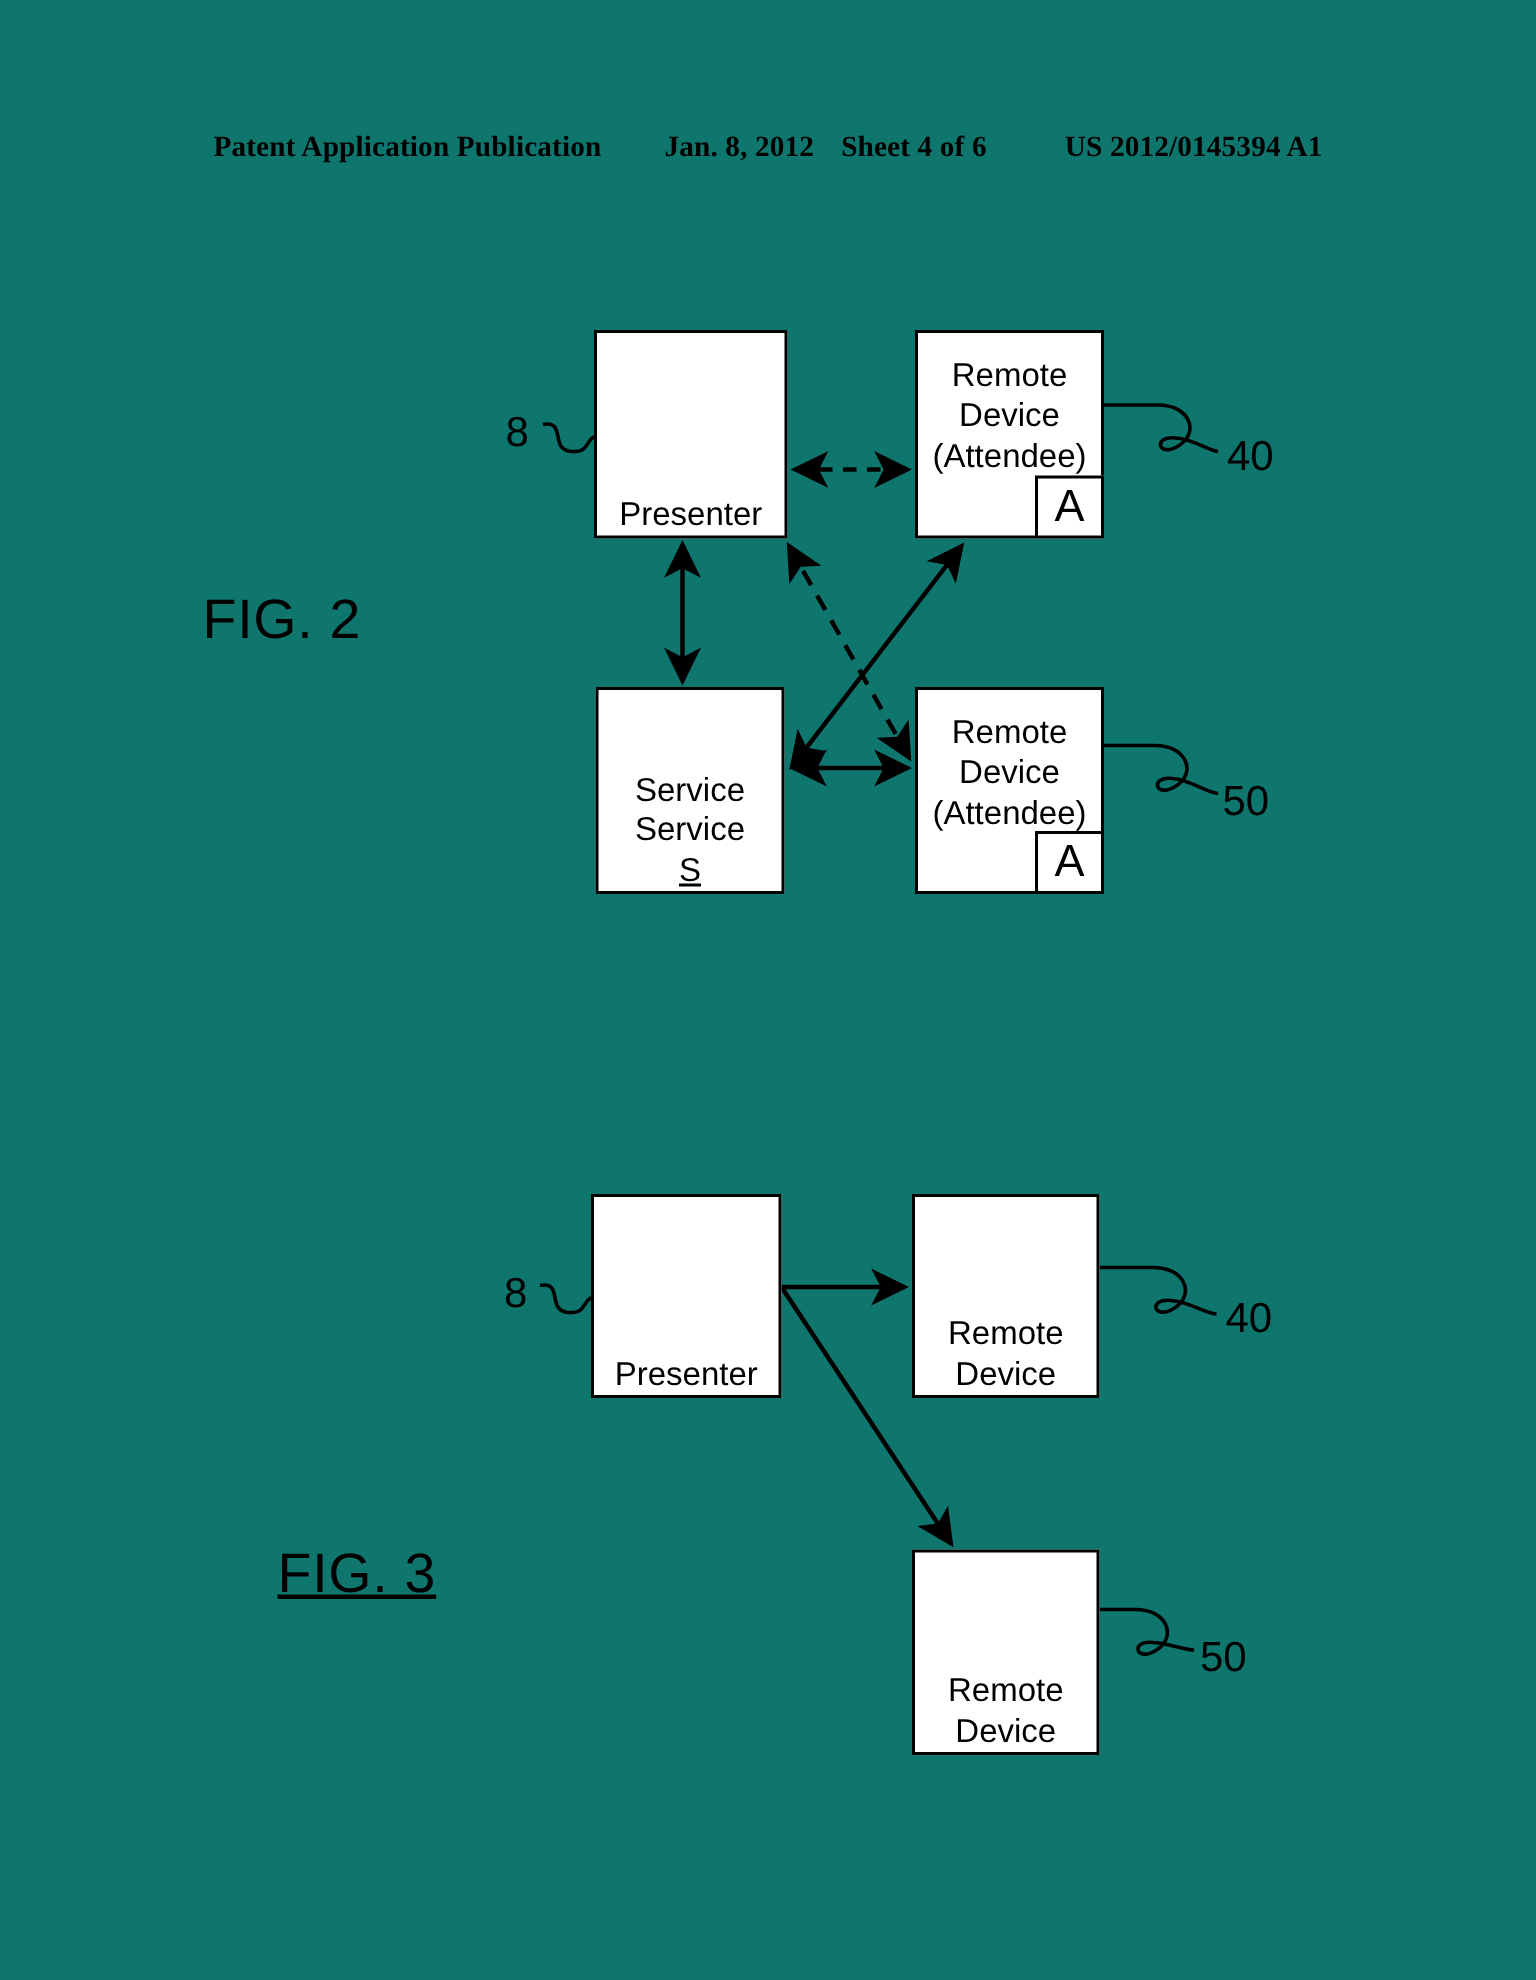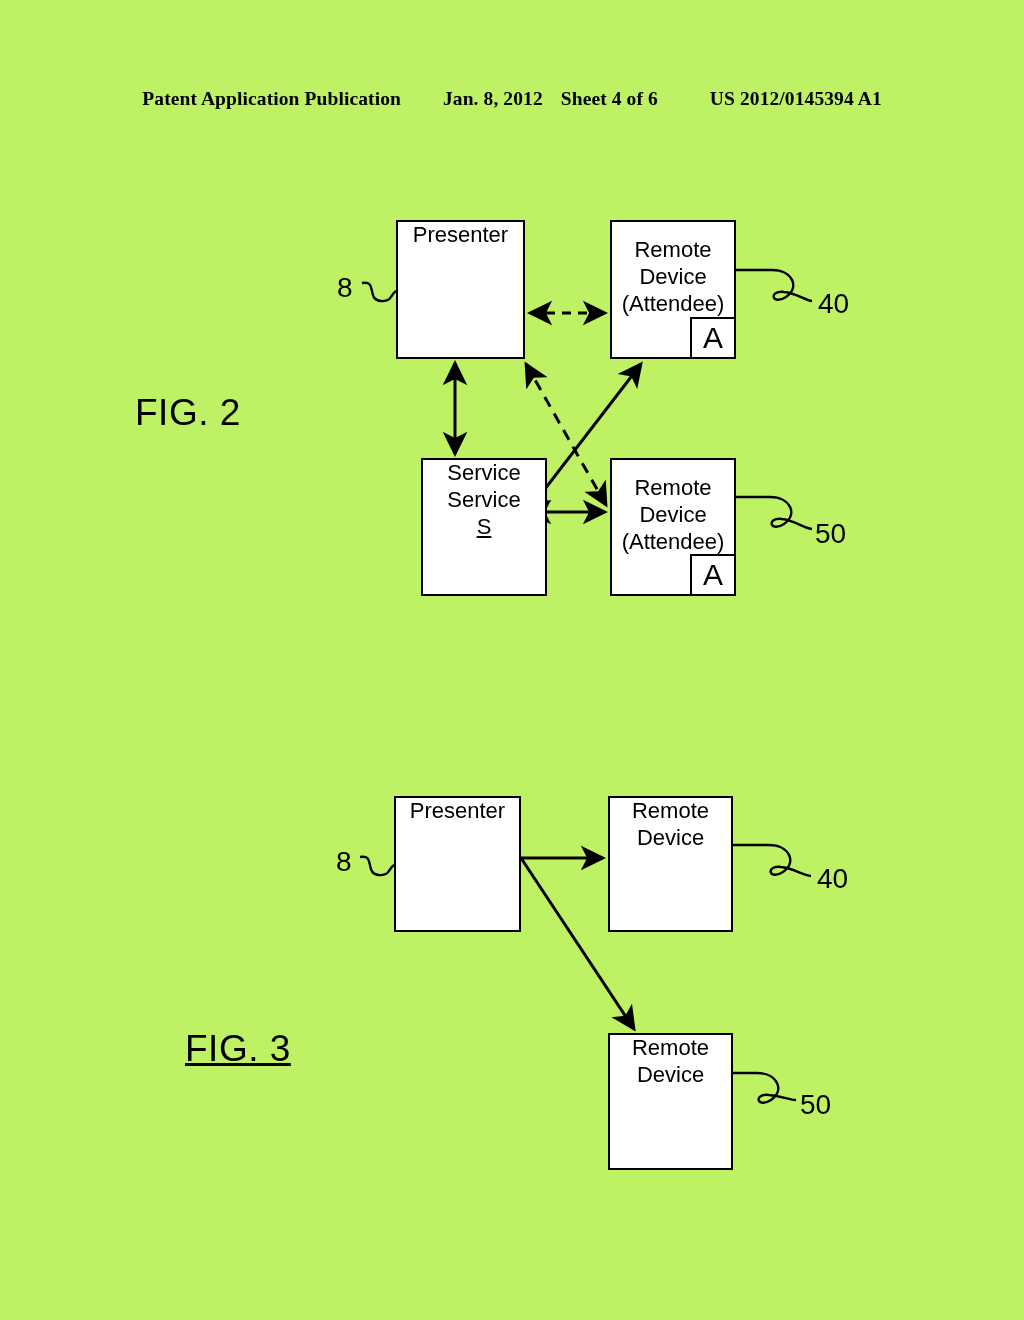--- a/index.html
+++ b/index.html
@@ -5,21 +5,21 @@
 <style>
   html, body {
     margin: 0;
     padding: 0;
     background: #ffffff;
   }
   #page {
     position: relative;
     width: 1024px;
     height: 1320px;
-    background: #bef264;
+    background: #0f766e;
     overflow: hidden;
     font-family: "Liberation Sans", sans-serif;
   }
 
   
   #page-header {
     position: absolute;
     left: 0;
     top: 88px;
     width: 1024px;
@@ -49,21 +49,21 @@
     white-space: nowrap;
   }
   .node-box {
     position: absolute;
     box-sizing: border-box;
     border: 2px solid #000000;
     background: #ffffff;
     display: flex;
     flex-direction: column;
     align-items: center;
-    justify-content: flex-start;
+    justify-content: flex-end;
     font-family: "Liberation Sans", sans-serif;
     font-size: 22px;
     line-height: 1.22;
     color: #000000;
     text-align: center;
     z-index: 3;
   }
   .node-box .line { display: block; white-space: nowrap; }
   .node-box .line.underline { text-decoration: underline; }
 
@@ -125,21 +125,21 @@
   <div class="node-box" style="left:610px; top:220px; width:126px; height:139px; justify-content:flex-start; padding-top:15px;">
     <span class="line">Remote</span>
     <span class="line">Device</span>
     <span class="line">(Attendee)</span>
   </div>
   <div class="sub-box" style="left:690px; top:317px; width:46px; height:42px;">
     <span>A</span>
   </div>
   <div class="ref-num" style="left:818px; top:288px;">40</div>
 
-  <div class="node-box" style="left:397px; top:458px; width:126px; height:138px;margin-left:24px;">
+  <div class="node-box" style="left:397px; top:458px; width:126px; height:138px;">
     <span class="line">Service</span>
     <span class="line">Service</span>
     <span class="line underline">S</span>
   </div>
 
   <div class="node-box" style="left:610px; top:458px; width:126px; height:138px; justify-content:flex-start; padding-top:15px;">
     <span class="line">Remote</span>
     <span class="line">Device</span>
     <span class="line">(Attendee)</span>
   </div>

